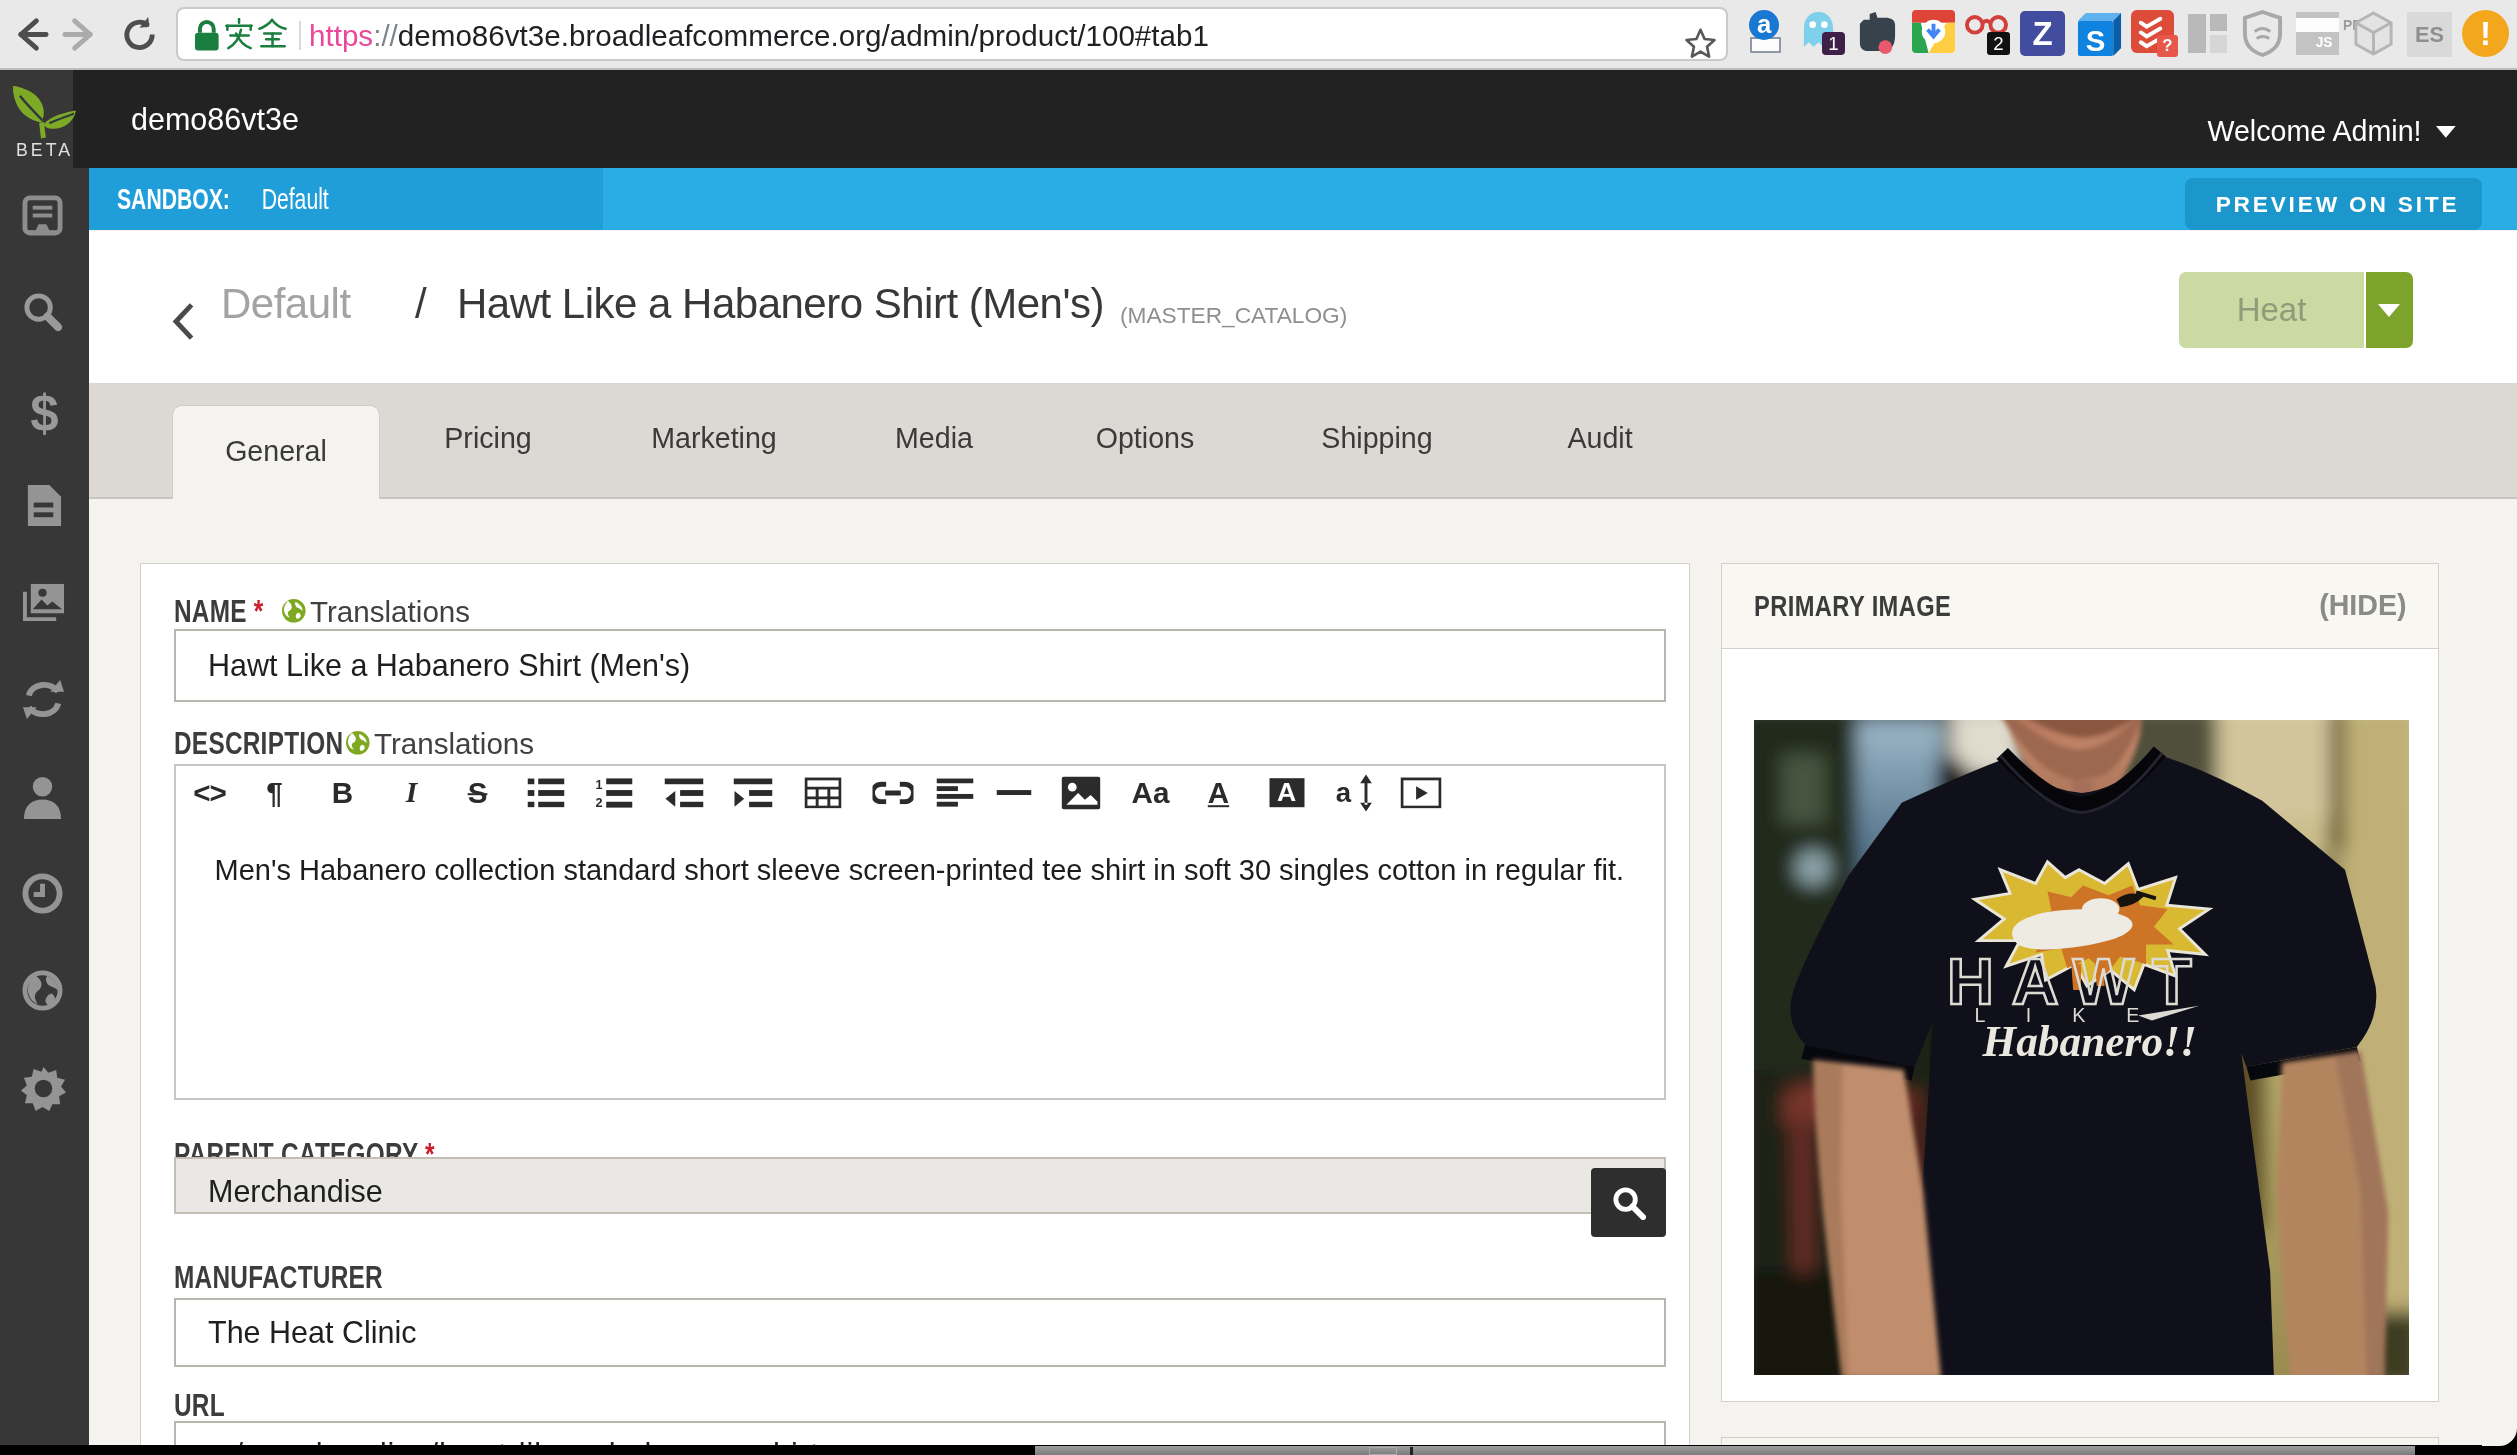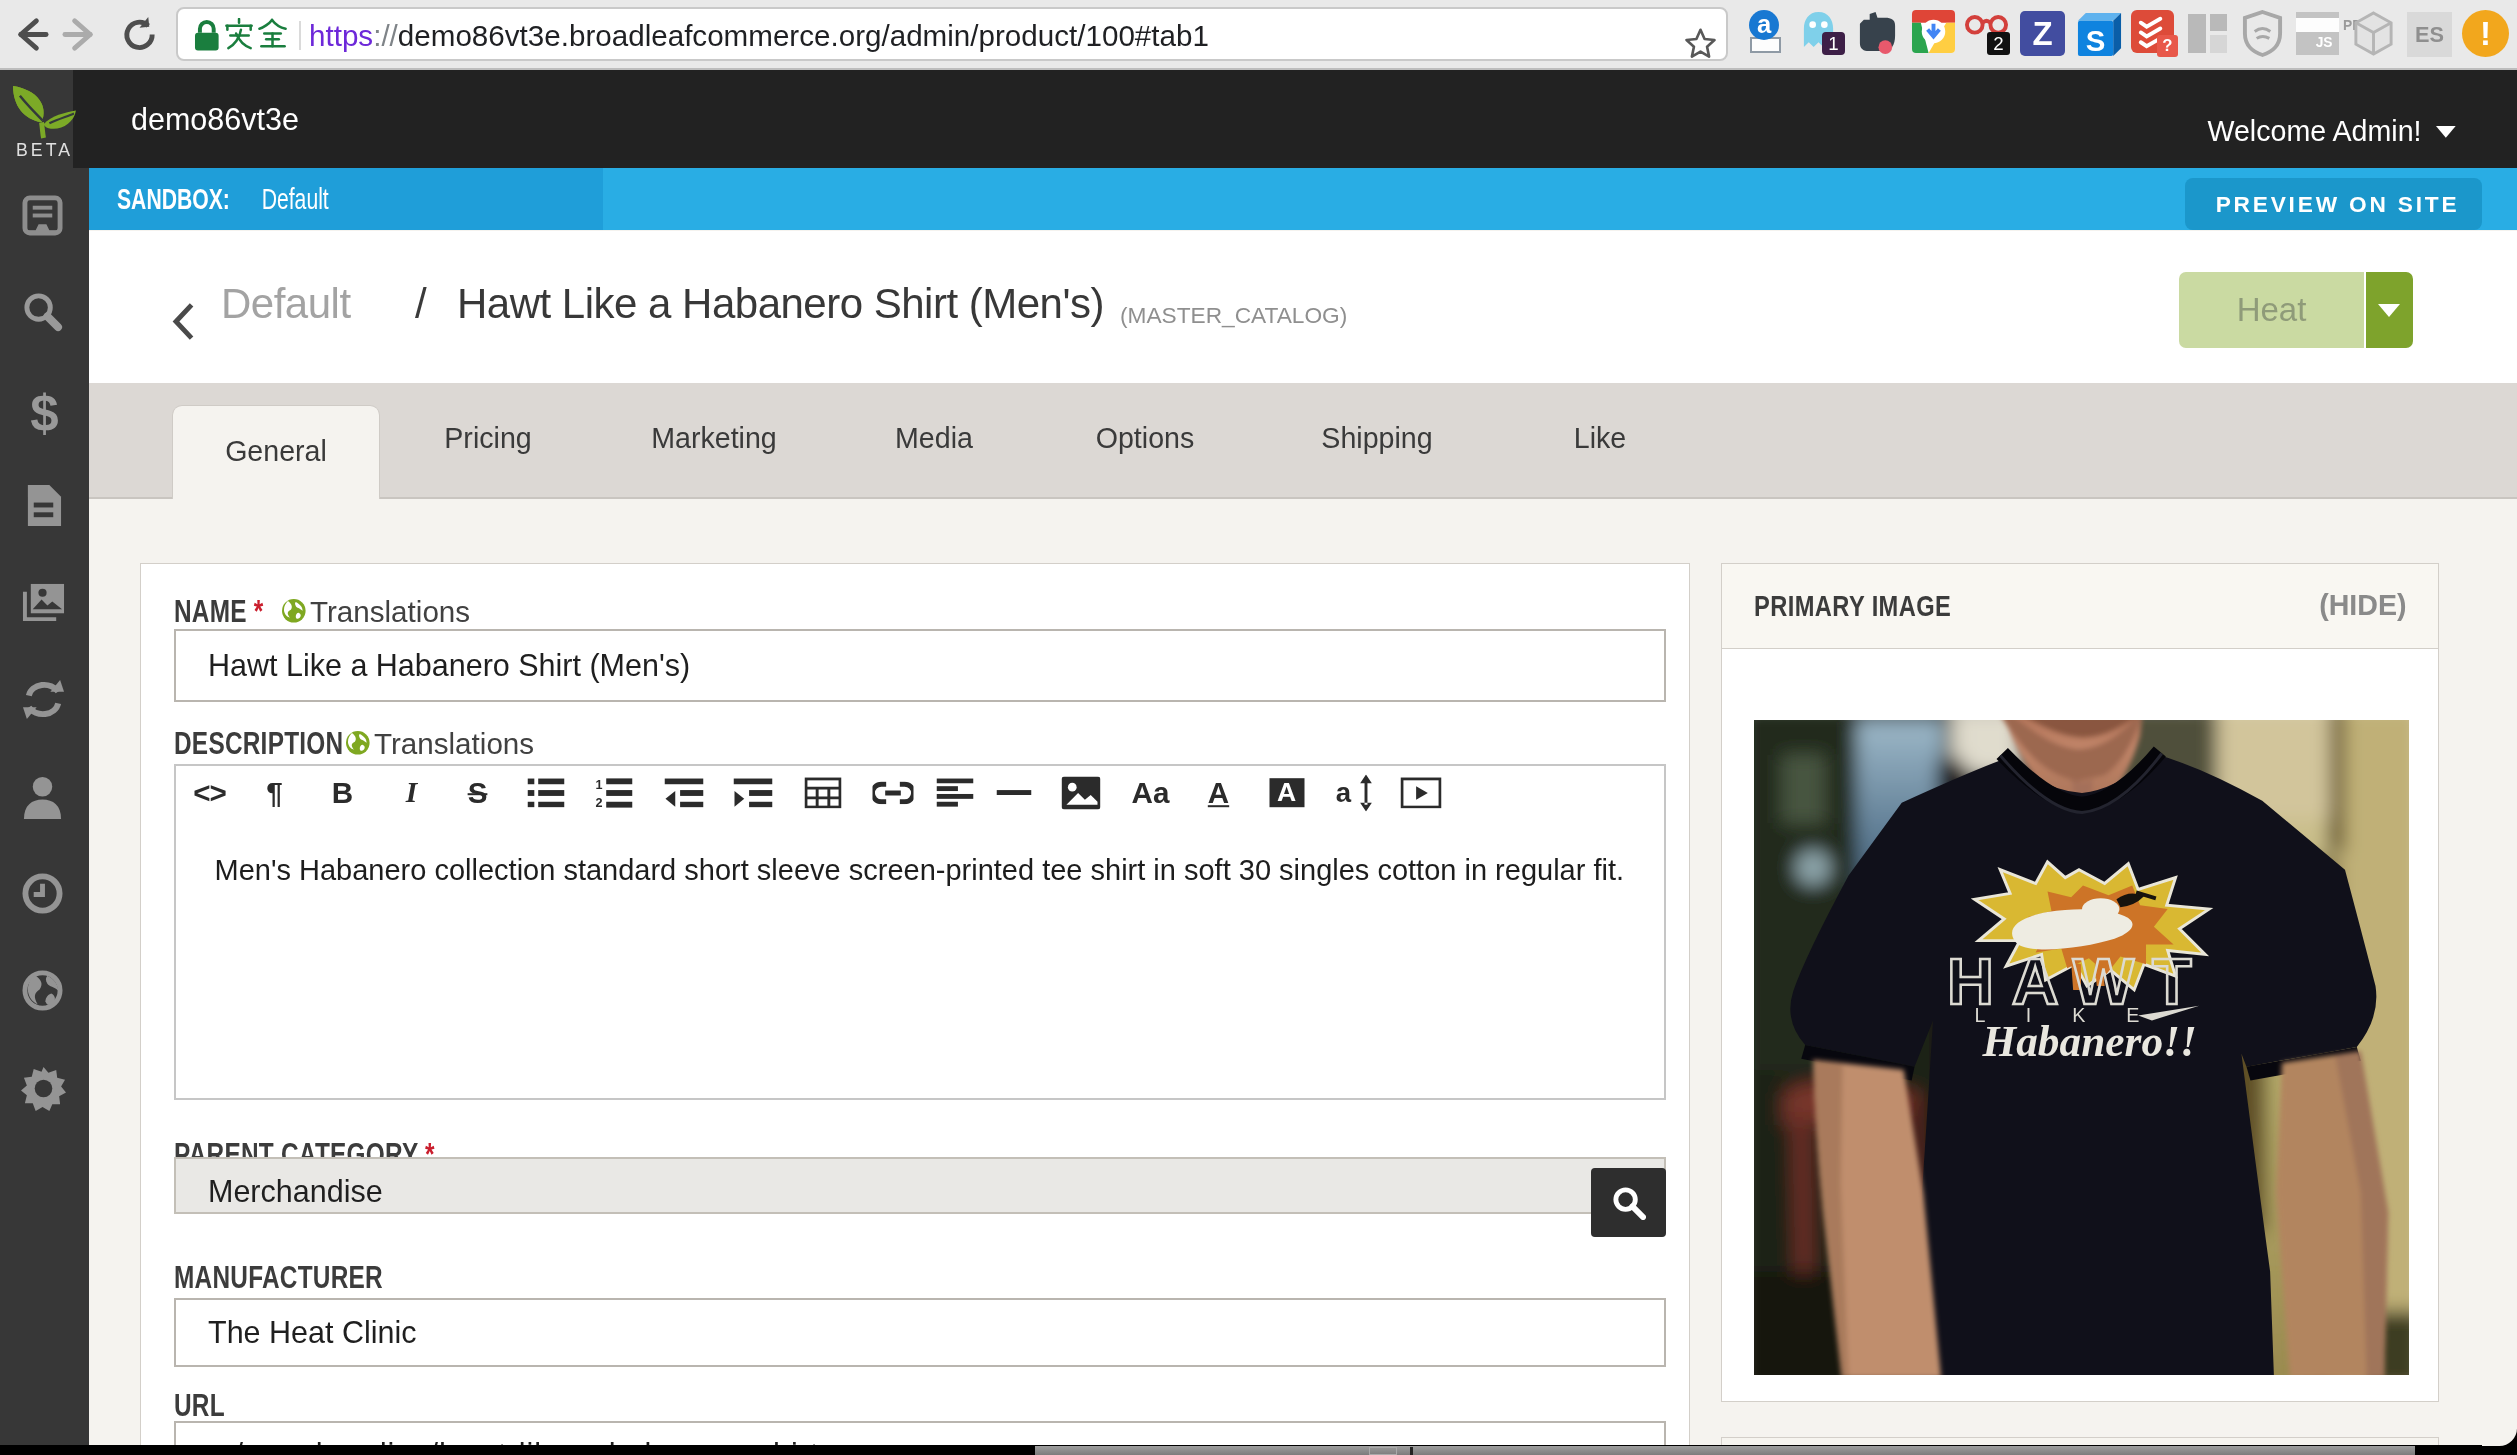--- a/index.html
+++ b/index.html
@@ -4,21 +4,21 @@
 <style>
   * { margin:0; padding:0; box-sizing:border-box; }
   html,body { width:2518px; height:1456px; overflow:hidden; }
   body { font-family:"Liberation Sans", sans-serif; position:relative; background:#f5f3ef; }
   .abs { position:absolute; }
 
   
   #chrome { position:absolute; left:0; top:0; width:2518px; height:70px; background:#e9e9e9; border-bottom:2px solid #bdbdbd; }
   #urlbar { position:absolute; left:176px; top:6.9px; width:1552px; height:54px; background:#fff; border:2px solid #c9c9c9; border-radius:7.9px; }
   .urltext { position:absolute; left:131px; top:9.9px; font-size:29.6px; color:#1f2023; white-space:nowrap; }
-  .green { color:#6d28d9; }
+  .green { color:#ec4899; }
   .gray { color:#7f8488; }
 
   
   #appheader { position:absolute; left:0; top:70px; width:2518px; height:99px; background:#222222; }
   #logobox { position:absolute; left:0; top:0px; width:73px; height:99px; background:#373737; }
   #brand { position:absolute; left:131px; top:0; height:99px; line-height:99px; color:#fff; font-size:30.5px; font-weight:400; }
   #welcome { position:absolute; right:61px; top:12px; height:99px; line-height:99px; color:#fff; font-size:28.6px; display:flex; align-items:center; }
 
   
   #sandbox { position:absolute; left:89px; top:168px; width:2429px; height:62px; background:#29ade4; }
@@ -292,21 +292,21 @@
   <div id="savebtn">Heat</div>
   <div id="savecaret"></div>
 </div>
 <div id="tabband">
   <div id="gentab">General</div>
   <span class="tablabel" style="left:399px;">Pricing</span>
   <span class="tablabel" style="left:625px;">Marketing</span>
   <span class="tablabel" style="left:845px;">Media</span>
   <span class="tablabel" style="left:1056px;">Options</span>
   <span class="tablabel" style="left:1288px;">Shipping</span>
-  <span class="tablabel" style="left:1511px;">Like</span>
+  <span class="tablabel" style="left:1511px;">Audit</span>
 </div>
 <div id="content">
   <div id="card1">
     <div class="flabel" style="left:32.5px; top:29.6px;">NAME <span class="req">*</span></div>
     <svg class="abs globe" style="left:141px;top:35px;" width="23.6" height="23.6" viewBox="0 0 24 24">
         <circle cx="12" cy="12" r="12" fill="#7fa821"></circle>
         <path d="M6 2 C10 5 11 8 9 11 C5 13 5 15 8 19 C4 18 2 14 2 11 C2 7 4 4 6 2 Z M14 3 C18 5 21 8 21 12 C18 9 15 9 14 7 C13 5 13 4 14 3 Z M17 14 C19 15 20 17 18 19 C16 21 14 20 14 18 C14 16 15 14 17 14 Z" fill="#fff"></path>
       </svg>
     <span class="trans abs" style="left:169px;top:30.5px;font-size:29.6px;">Translations</span>
     <div class="tinput" style="top:65px;">Hawt Like a Habanero Shirt (Men's)</div>

